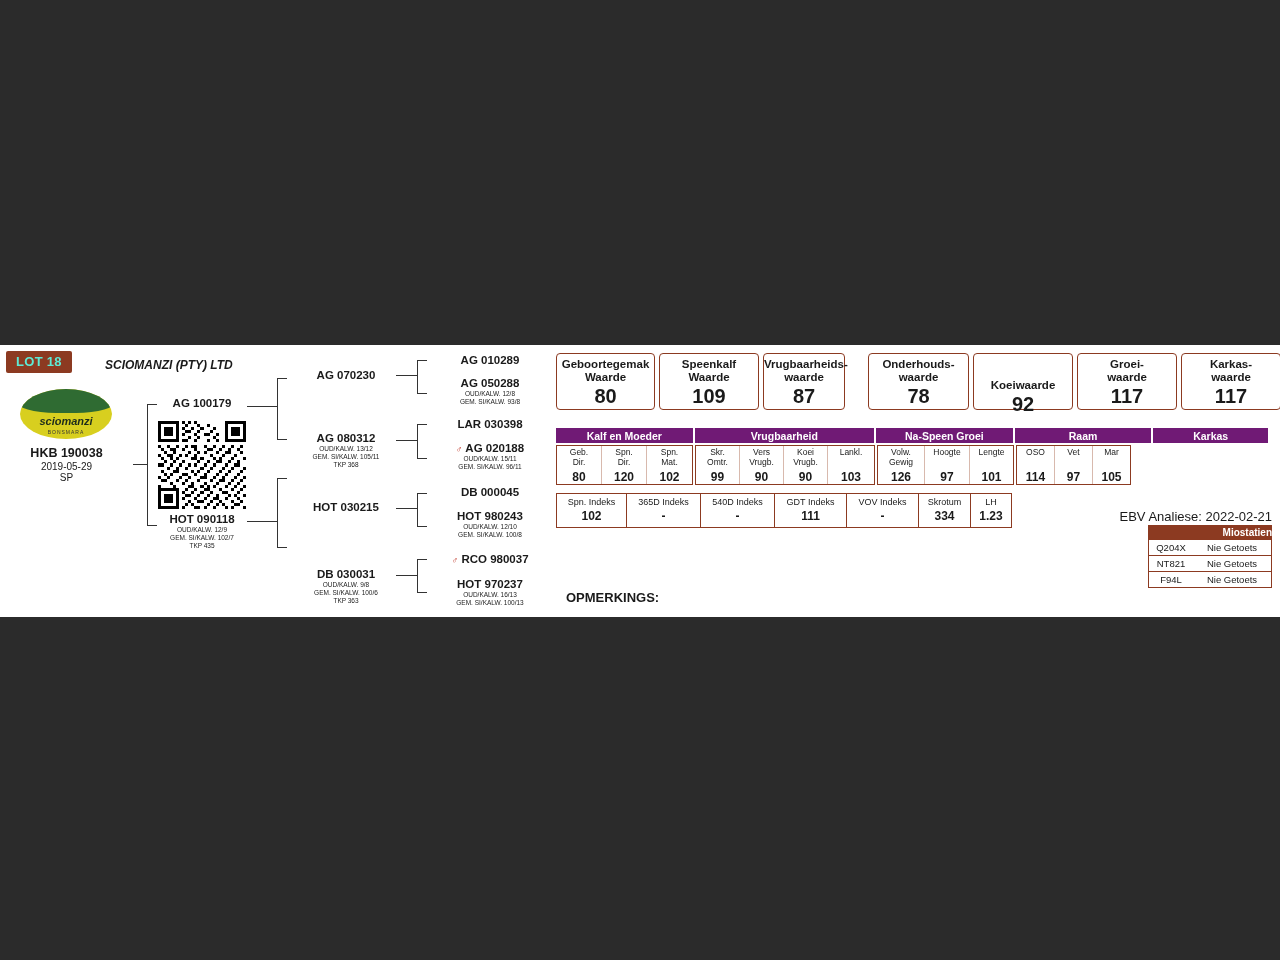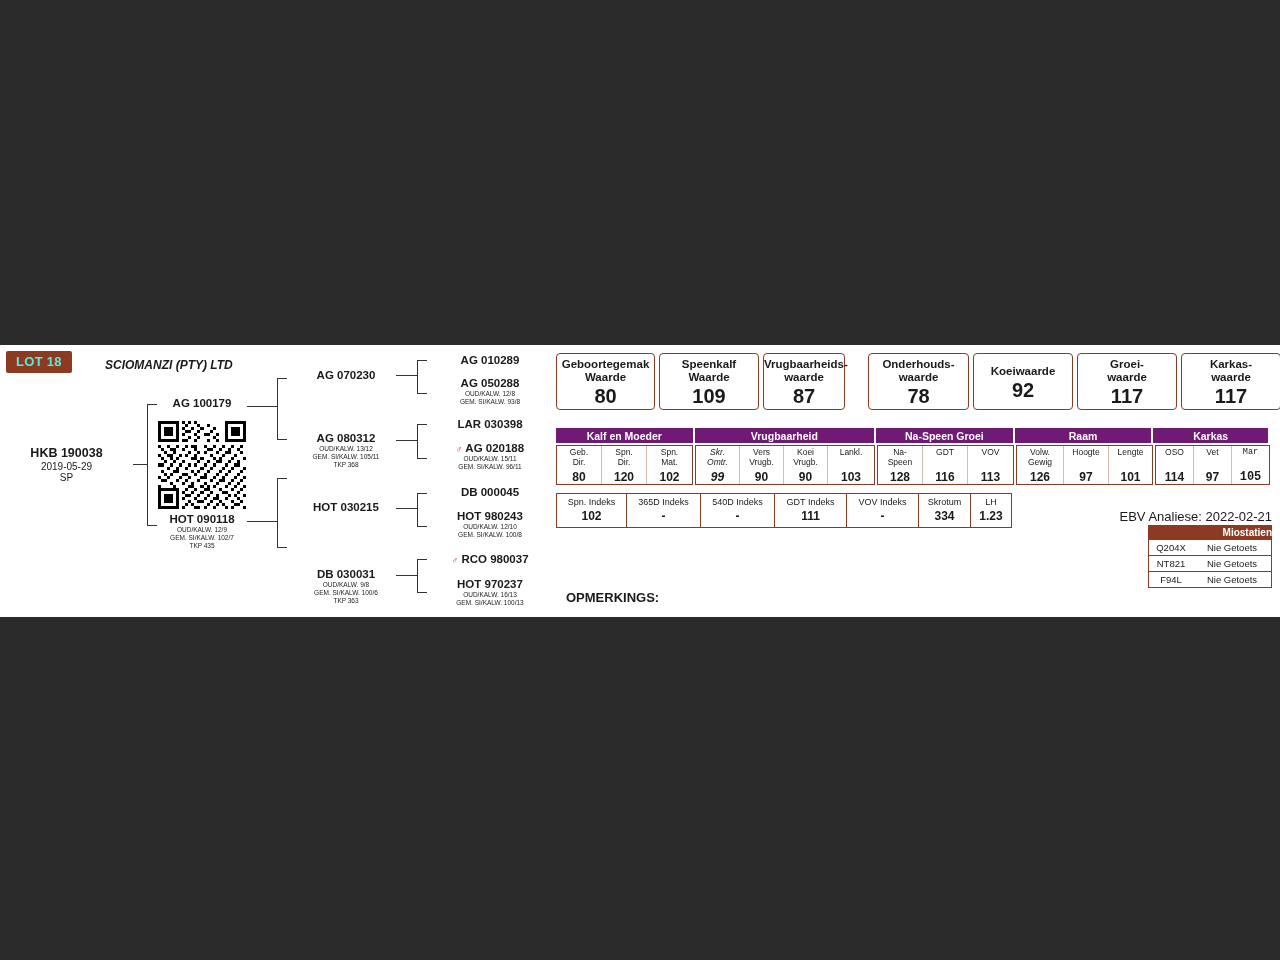--- a/index.html
+++ b/index.html
@@ -203,20 +203,27 @@
   #mio .row .b { flex: 1; text-align: center; }
 </style>
 </head>
 <body>
 
 <div id="sheet">
 
   <div id="lot-badge">LOT 18</div>
   <div id="breeder">SCIOMANZI (PTY) LTD</div>
 
+  <div id="logo">
+    <div class="oval">
+      <div class="green"></div>
+      <div class="brandname">sciomanzi</div>
+      <div class="sub">BONSMARA</div>
+    </div>
+  </div>
 
   <div id="animal-id">HKB 190038</div>
   <div id="animal-dob">
     <span>2019-05-29</span><br>
     <span>SP</span>
   </div>
 
 
   <svg id="qr" viewBox="0 0 29 29" shape-rendering="crispEdges">
     <rect width="29" height="29" fill="#fff"></rect>
@@ -503,21 +510,21 @@
       <div class="v">109</div>
     </div>
     <div class="card" style="left:207px; width:82px;">
       <div class="t">Vrugbaarheids-<br>waarde</div>
       <div class="v">87</div>
     </div>
     <div class="card" style="left:312px; width:101px;">
       <div class="t">Onderhouds-<br>waarde</div>
       <div class="v">78</div>
     </div>
-    <div class="card" style="left:417px; width:100px; padding-top:11px;">
+    <div class="card" style="left:417px; width:100px; padding-top:25px;">
       <div class="t">Koeiwaarde</div>
       <div class="v">92</div>
     </div>
     <div class="card" style="left:521px; width:100px;">
       <div class="t">Groei-<br>waarde</div>
       <div class="v">117</div>
     </div>
     <div class="card" style="left:625px; width:100px;">
       <div class="t">Karkas-<br>waarde</div>
       <div class="v">117</div>
@@ -541,49 +548,35 @@
         <div class="cell" style="width:45px;">
           <div class="lbl">Spn.<br>Dir.</div>
           <div class="val">120</div>
         </div>
         <div class="cell" style="width:45px;">
           <div class="lbl">Spn.<br>Mat.</div>
           <div class="val">102</div>
         </div>
       </div>
       <div class="cellgroup" style="width:180px;">
-        <div class="cell" style="width:44px;font-style:italic;">
+        <div class="cell" style="width:44px;">
           <div class="lbl">Skr.<br>Omtr.</div>
           <div class="val">99</div>
         </div>
         <div class="cell" style="width:44px;">
           <div class="lbl">Vers<br>Vrugb.</div>
           <div class="val">90</div>
         </div>
         <div class="cell" style="width:44px;">
           <div class="lbl">Koei<br>Vrugb.</div>
           <div class="val">90</div>
         </div>
         <div class="cell" style="width:46px;">
           <div class="lbl">Lankl.</div>
           <div class="val" style="margin-top:12px;">103</div>
-        </div>
-      </div>
-      <div class="cellgroup" style="width:137px;">
-        <div class="cell" style="width:45px;">
-          <div class="lbl">Na-<br>Speen</div>
-          <div class="val">128</div>
-        </div>
-        <div class="cell" style="width:45px;">
-          <div class="lbl">GDT</div>
-          <div class="val" style="margin-top:12px;">116</div>
-        </div>
-        <div class="cell" style="width:45px;">
-          <div class="lbl">VOV</div>
-          <div class="val" style="margin-top:12px;">113</div>
         </div>
       </div>
       <div class="cellgroup" style="width:137px;">
         <div class="cell" style="width:47px;">
           <div class="lbl">Volw.<br>Gewig</div>
           <div class="val">126</div>
         </div>
         <div class="cell" style="width:45px;">
           <div class="lbl">Hoogte</div>
           <div class="val" style="margin-top:12px;">97</div>
@@ -595,21 +588,21 @@
       </div>
       <div class="cellgroup" style="width:115px; margin-right:0;">
         <div class="cell" style="width:38px;">
           <div class="lbl">OSO</div>
           <div class="val" style="margin-top:12px;">114</div>
         </div>
         <div class="cell" style="width:38px;">
           <div class="lbl">Vet</div>
           <div class="val" style="margin-top:12px;">97</div>
         </div>
-        <div class="cell" style="width:37px;font-family:Liberation Mono, monospace;">
+        <div class="cell" style="width:37px;">
           <div class="lbl">Mar</div>
           <div class="val" style="margin-top:12px;">105</div>
         </div>
       </div>
     </div>
   </div>
 
   <div id="idxrow">
     <div class="cell" style="width:70px;">
       <div class="lbl">Spn. Indeks</div>

